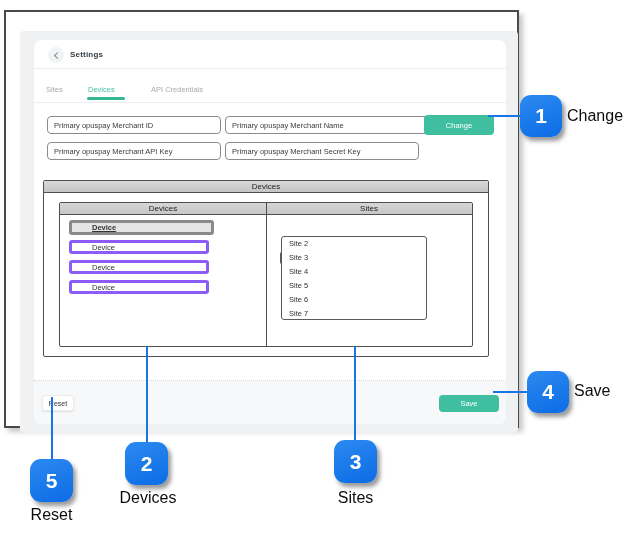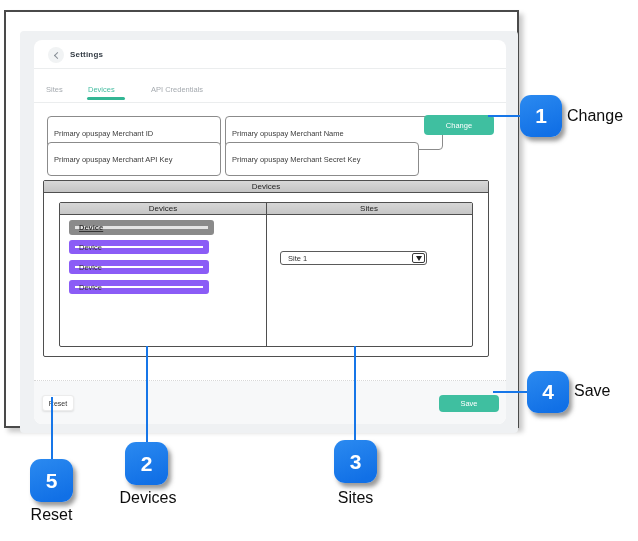--- a/index.html
+++ b/index.html
@@ -31,21 +31,21 @@
   .tab { position:absolute; top:73px; font-size:7.5px; color:#a6abb0; cursor:default; }
   .tab-sites { left:40px; }
   .tab-devices { left:82px; color:#45bda1; }
   .tab-api { left:145px; }
   .tab-underline { position:absolute; left:81px; top:85px; width:38px; height:3px;
                    background:#32b694; border-radius:2px; }
 
   
   .field { position:absolute; height:18px; border:1px solid #8b8b8b; border-radius:4px;
            background:#fff; font-family:"Liberation Sans", sans-serif;
-           font-size:7.5px; color:#3c3c3c; padding:16px 6px; }
+           font-size:7.5px; color:#3c3c3c; padding:8px 6px; }
   .f-id     { left:41px;  top:104px; width:174px; }
   .f-name   { left:219px; top:104px; width:218px; }
   .f-api    { left:41px;  top:130px; width:174px; }
   .f-secret { left:219px; top:130px; width:194px; }
 
   .btn-teal { background:#3fbfa0; color:#fff; border:none; border-radius:4px;
               font-family:"Liberation Sans", sans-serif; display:flex;
               align-items:center; justify-content:center; }
   .btn-change { position:absolute; left:418px; top:103px; width:70px; height:20px; font-size:7.5px; }
 
@@ -58,22 +58,22 @@
                   font-size:8px; color:#222; }
   .dual-table { position:absolute; left:15px; top:21px; width:414px; height:145px;
                 border:1px solid #4f4f4f; border-radius:2px; background:#fff; }
   .dual-header { position:absolute; left:0; top:0; right:0; height:12px;
                  background:linear-gradient(#d6d6d6,#c6c6c6); border-bottom:1px solid #4f4f4f;
                  display:flex; }
   .dual-header .cell { width:50%; display:flex; align-items:center; justify-content:center;
                        font-size:8px; color:#222; }
   .vdiv { position:absolute; left:50%; top:0; bottom:0; width:1px; background:#4f4f4f; }
 
-  .device-item { position:absolute; height:14px; border:6px solid #8b5cf6; border-radius:3px;
-                 background:#fff; display:flex; align-items:center; padding-left:4px;
+  .device-item { position:absolute; height:14px; border:3px solid #8b5cf6; border-radius:3px;
+                 background:#fff; display:flex; align-items:center; padding-left:20px;
                  font-size:7.5px; color:#333; }
   .device-item.selected { height:15px; background:#e4e4e4; border-color:#8a8a8a;
                           font-weight:bold; text-decoration:underline; }
   .di-0 { left:9px; top:17px; width:145px; }
   .di-1 { left:9px; top:37px; width:140px; }
   .di-2 { left:9px; top:57px; width:140px; }
   .di-3 { left:9px; top:77px; width:140px; }
 
   .site-select { position:absolute; left:220px; top:19px; width:147px; height:14px;
                  border:1px solid #5a5a5a; border-radius:3px; background:#fff;
@@ -166,20 +166,28 @@
 
         <div class="device-item selected di-0">Device</div>
         <div class="device-item di-1">Device</div>
         <div class="device-item di-2">Device</div>
         <div class="device-item di-3">Device</div>
 
         <div class="site-select">
           <span>Site 1</span>
           <span class="dd-icon"></span>
         </div>
+        <div class="site-list">
+          <div class="site-option">Site 2</div>
+          <div class="site-option">Site 3</div>
+          <div class="site-option">Site 4</div>
+          <div class="site-option">Site 5</div>
+          <div class="site-option">Site 6</div>
+          <div class="site-option">Site 7</div>
+        </div>
       </div>
     </div>
 
     <div class="footer-bg"></div>
     <div class="footer-div"></div>
     <button class="btn-reset">Reset</button>
     <button class="btn-teal btn-save">Save</button>
   </div>
 
   <div class="connector l1"></div>

